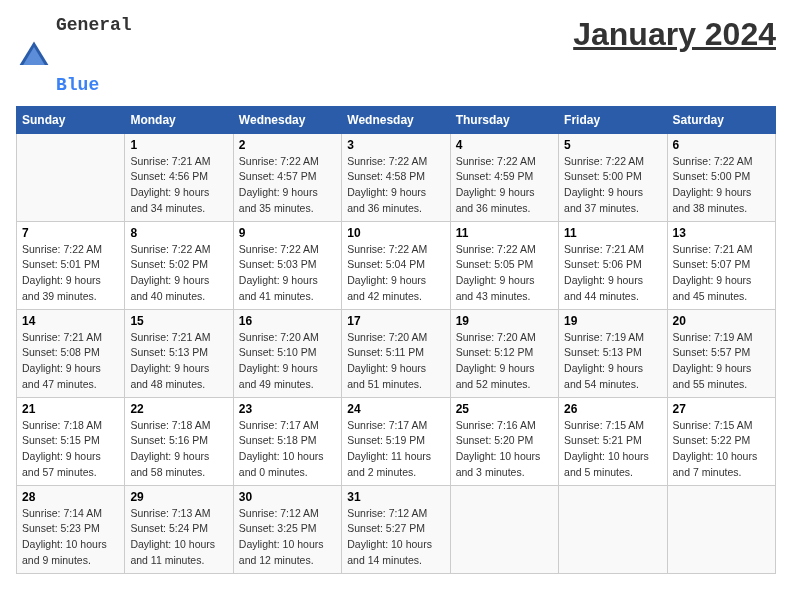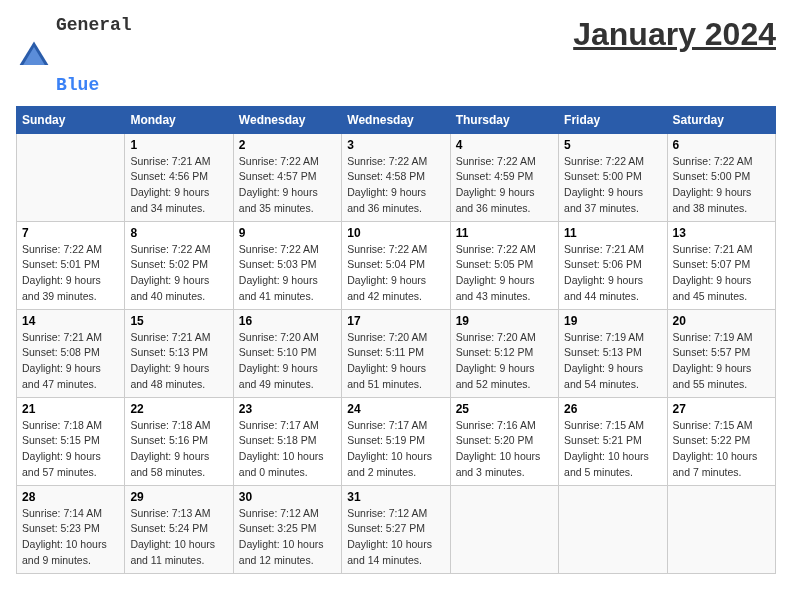--- a/index.html
+++ b/index.html
@@ -314,21 +314,21 @@
             <div>Sunrise: 7:17 AM</div>
             <div>Sunset: 5:18 PM</div>
             <div>Daylight: 10 hours and 0 minutes.</div>
           </div>
         </td>
         <td>
           <span class="day-num">24</span>
           <div class="day-info">
             <div>Sunrise: 7:17 AM</div>
             <div>Sunset: 5:19 PM</div>
-            <div>Daylight: 10 hours and 2 minutes.</div>
+            <div>Daylight: 11 hours and 2 minutes.</div>
           </div>
         </td>
         <td>
           <span class="day-num">25</span>
           <div class="day-info">
             <div>Sunrise: 7:16 AM</div>
             <div>Sunset: 5:20 PM</div>
             <div>Daylight: 10 hours and 3 minutes.</div>
           </div>
         </td>

